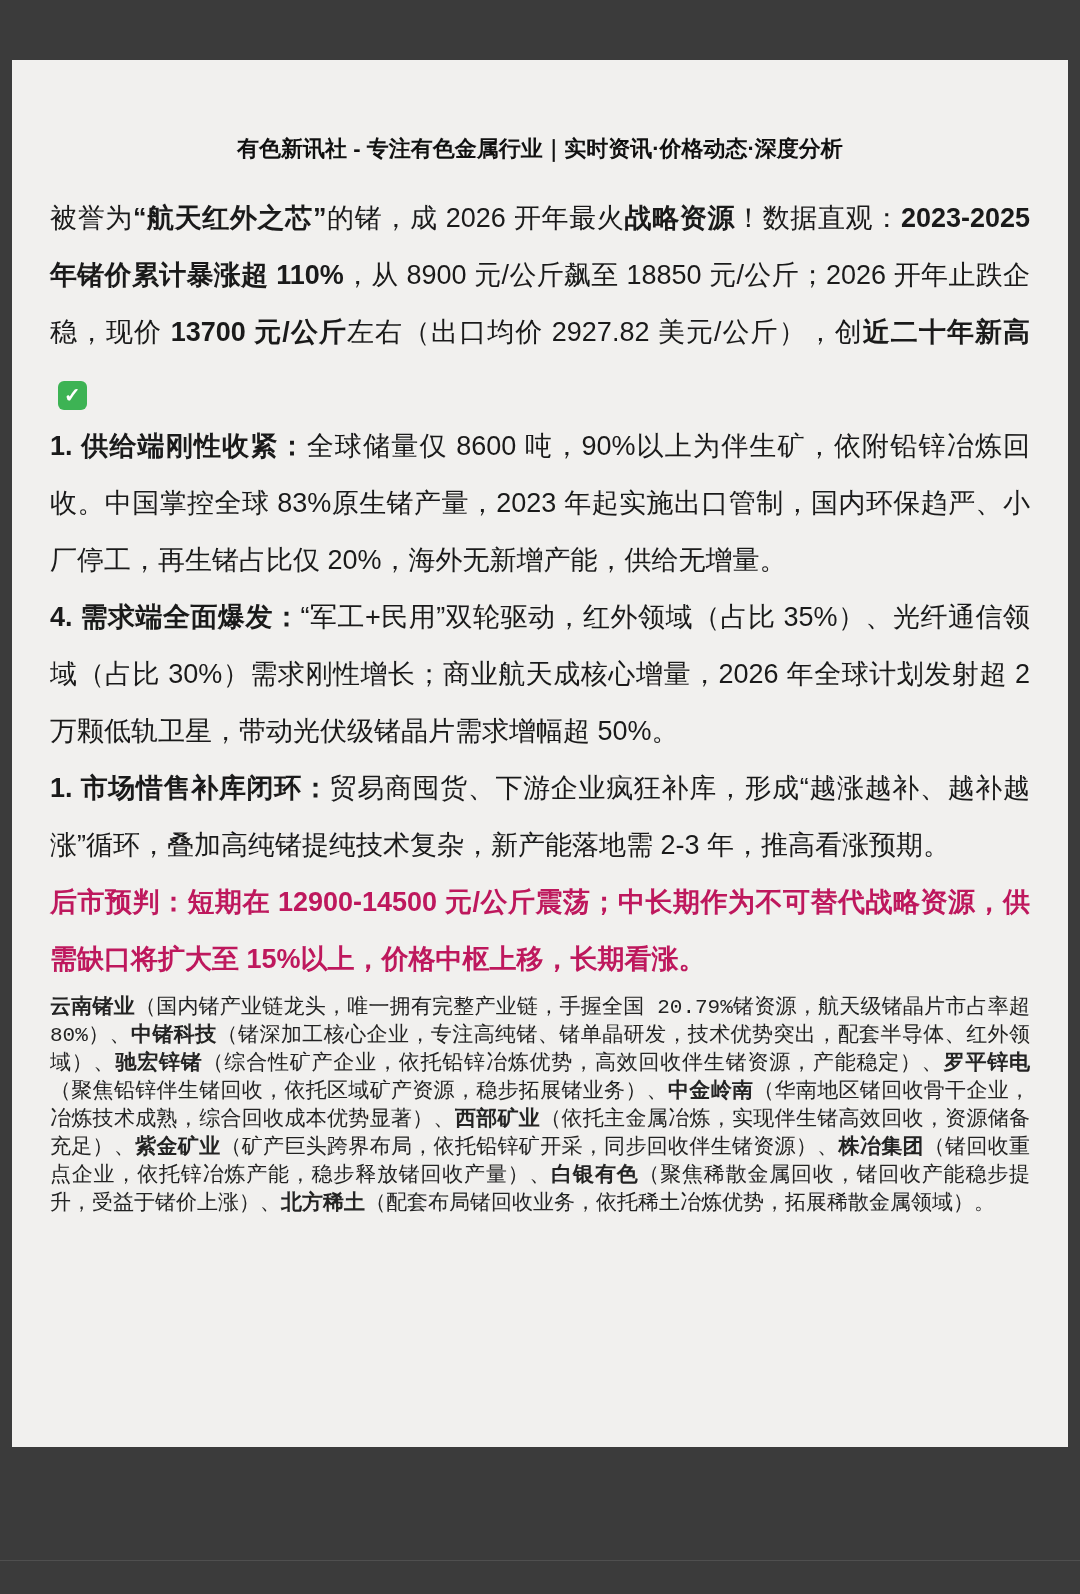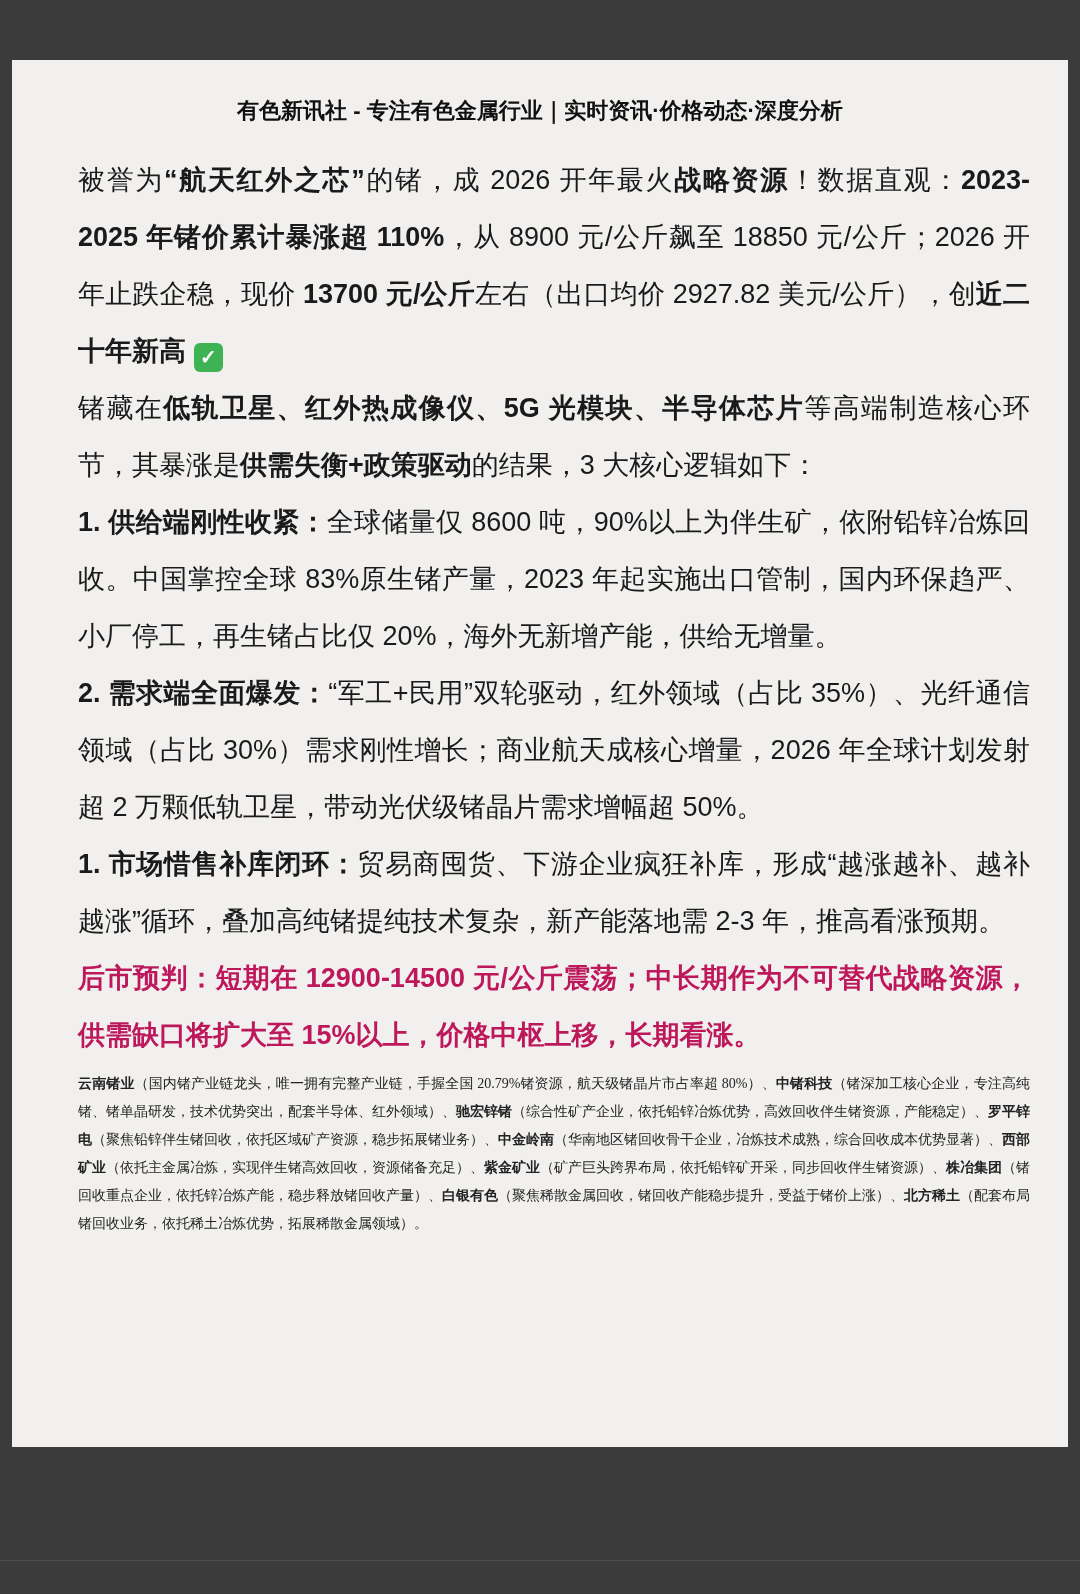--- a/index.html
+++ b/index.html
@@ -17,47 +17,47 @@
   }
   .content {
     position: absolute; left: 12px; top: 60px;
     width: 1056px; height: 1387px;
     background: #f1f0ee;
     box-sizing: border-box;
     padding: 0 38px;
     color: #161616;
   }
   .tagline {
-    padding-top: 36px;
+    padding-top: 74px;
     text-align: center;
     font-size: 22px; font-weight: 700;
     line-height: 30px;
     color: #101010;
   }
   .title {
     margin-top: 34px;
     font-size: 40px; font-weight: 800;
     line-height: 83px;
     color: #0d0d0d;
     text-align: justify;
   }
-  .article-body { margin-top: 26px; margin-left: 28px; }
+  .article-body { margin-top: 26px; }
   .article-body p {
     margin: 0;
     font-size: 27px;
     line-height: 57px;
     text-align: justify;
     color: #1a1a1a;
   }
   .b { font-weight: 700; }
   p.forecast { color: #be185d; font-weight: 700; }
   p.companies-heading { font-weight: 700; }
   p.companies {
-    font-family: Liberation Serif, serif;
-    font-size: 14px;
+    font-family: Liberation Mono, monospace;
+    font-size: 21px;
     line-height: 28px;
     margin-top: 6px;
     color: #232323;
   }
   .emoji-check {
     display: inline-block;
     width: 29px; height: 29px;
     margin-left: 8px;
     background: #3db354;
     border-radius: 6px;
@@ -76,25 +76,24 @@
 
   <div class="content">
 
     <div class="tagline">有色新讯社 - 专注有色金属行业｜实时资讯·价格动态·深度分析</div>
 
 
     <div class="article-body">
 
       <p><span>被誉为</span><span class="b">“航天红外之芯”</span><span>的锗，成 2026 开年最火</span><span class="b">战略资源</span><span>！数据直观：</span><span class="b">2023-2025 年锗价累计暴涨超 110%</span><span>，从 8900 元/公斤飙至 18850 元/公斤；2026 开年止跌企稳，现价 </span><span class="b">13700 元/公斤</span><span>左右（出口均价 2927.82 美元/公斤），创</span><span class="b">近二十年新高</span><span class="emoji-check">✓</span></p>
 
-      <p><span>锗藏在</span><span class="b">低轨卫星、红外热成像仪、5G 光模块、半导体芯片</span><span>等高端制造核心环节，其暴涨是</span><span class="b">供需失衡+政策驱动</span><span>的结果，3 大核心逻辑如下：</span></p>
 
       <p><span class="b">1. 供给端刚性收紧：</span><span>全球储量仅 8600 吨，90%以上为伴生矿，依附铅锌冶炼回收。中国掌控全球 83%原生锗产量，2023 年起实施出口管制，国内环保趋严、小厂停工，再生锗占比仅 20%，海外无新增产能，供给无增量。</span></p>
 
-      <p><span class="b">2. 需求端全面爆发：</span><span>“军工+民用”双轮驱动，红外领域（占比 35%）、光纤通信领域（占比 30%）需求刚性增长；商业航天成核心增量，2026 年全球计划发射超 2 万颗低轨卫星，带动光伏级锗晶片需求增幅超 50%。</span></p>
+      <p><span class="b">4. 需求端全面爆发：</span><span>“军工+民用”双轮驱动，红外领域（占比 35%）、光纤通信领域（占比 30%）需求刚性增长；商业航天成核心增量，2026 年全球计划发射超 2 万颗低轨卫星，带动光伏级锗晶片需求增幅超 50%。</span></p>
 
       <p><span class="b">1. 市场惜售补库闭环：</span><span>贸易商囤货、下游企业疯狂补库，形成“越涨越补、越补越涨”循环，叠加高纯锗提纯技术复杂，新产能落地需 2-3 年，推高看涨预期。</span></p>
 
       <p class="forecast">后市预判：短期在 12900-14500 元/公斤震荡；中长期作为不可替代战略资源，供需缺口将扩大至 15%以上，价格中枢上移，长期看涨。</p>
 
 
       <p class="companies"><span class="b">云南锗业</span><span>（国内锗产业链龙头，唯一拥有完整产业链，手握全国 20.79%锗资源，航天级锗晶片市占率超 80%）、</span><span class="b">中锗科技</span><span>（锗深加工核心企业，专注高纯锗、锗单晶研发，技术优势突出，配套半导体、红外领域）、</span><span class="b">驰宏锌锗</span><span>（综合性矿产企业，依托铅锌冶炼优势，高效回收伴生锗资源，产能稳定）、</span><span class="b">罗平锌电</span><span>（聚焦铅锌伴生锗回收，依托区域矿产资源，稳步拓展锗业务）、</span><span class="b">中金岭南</span><span>（华南地区锗回收骨干企业，冶炼技术成熟，综合回收成本优势显著）、</span><span class="b">西部矿业</span><span>（依托主金属冶炼，实现伴生锗高效回收，资源储备充足）、</span><span class="b">紫金矿业</span><span>（矿产巨头跨界布局，依托铅锌矿开采，同步回收伴生锗资源）、</span><span class="b">株冶集团</span><span>（锗回收重点企业，依托锌冶炼产能，稳步释放锗回收产量）、</span><span class="b">白银有色</span><span>（聚焦稀散金属回收，锗回收产能稳步提升，受益于锗价上涨）、</span><span class="b">北方稀土</span><span>（配套布局锗回收业务，依托稀土冶炼优势，拓展稀散金属领域）。</span></p>
 
     </div>
   </div>

